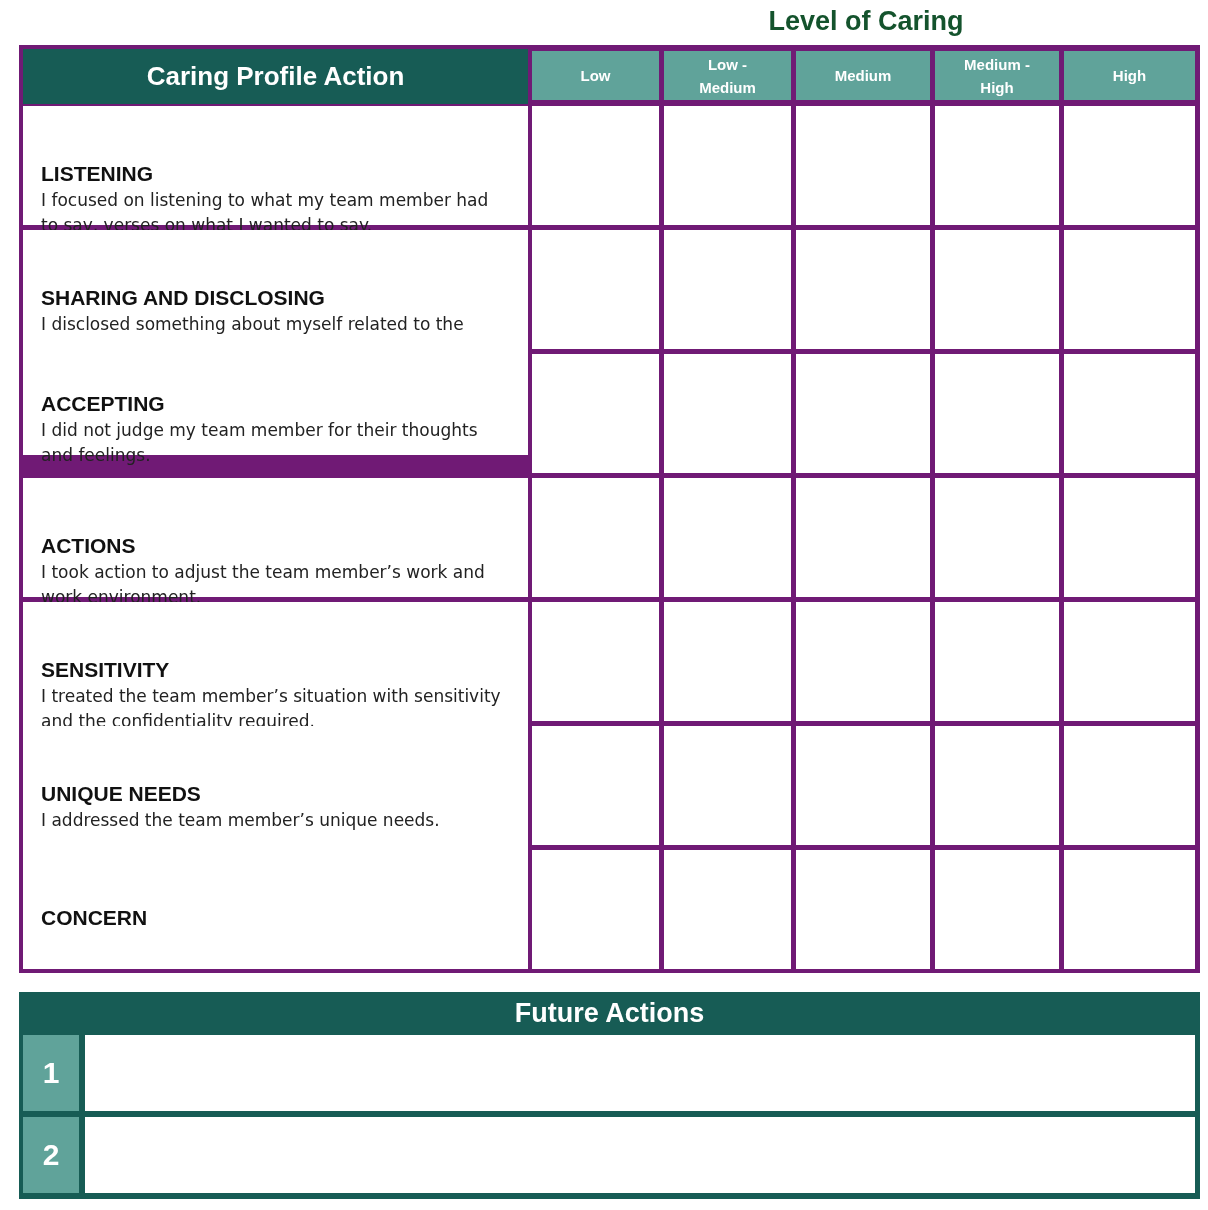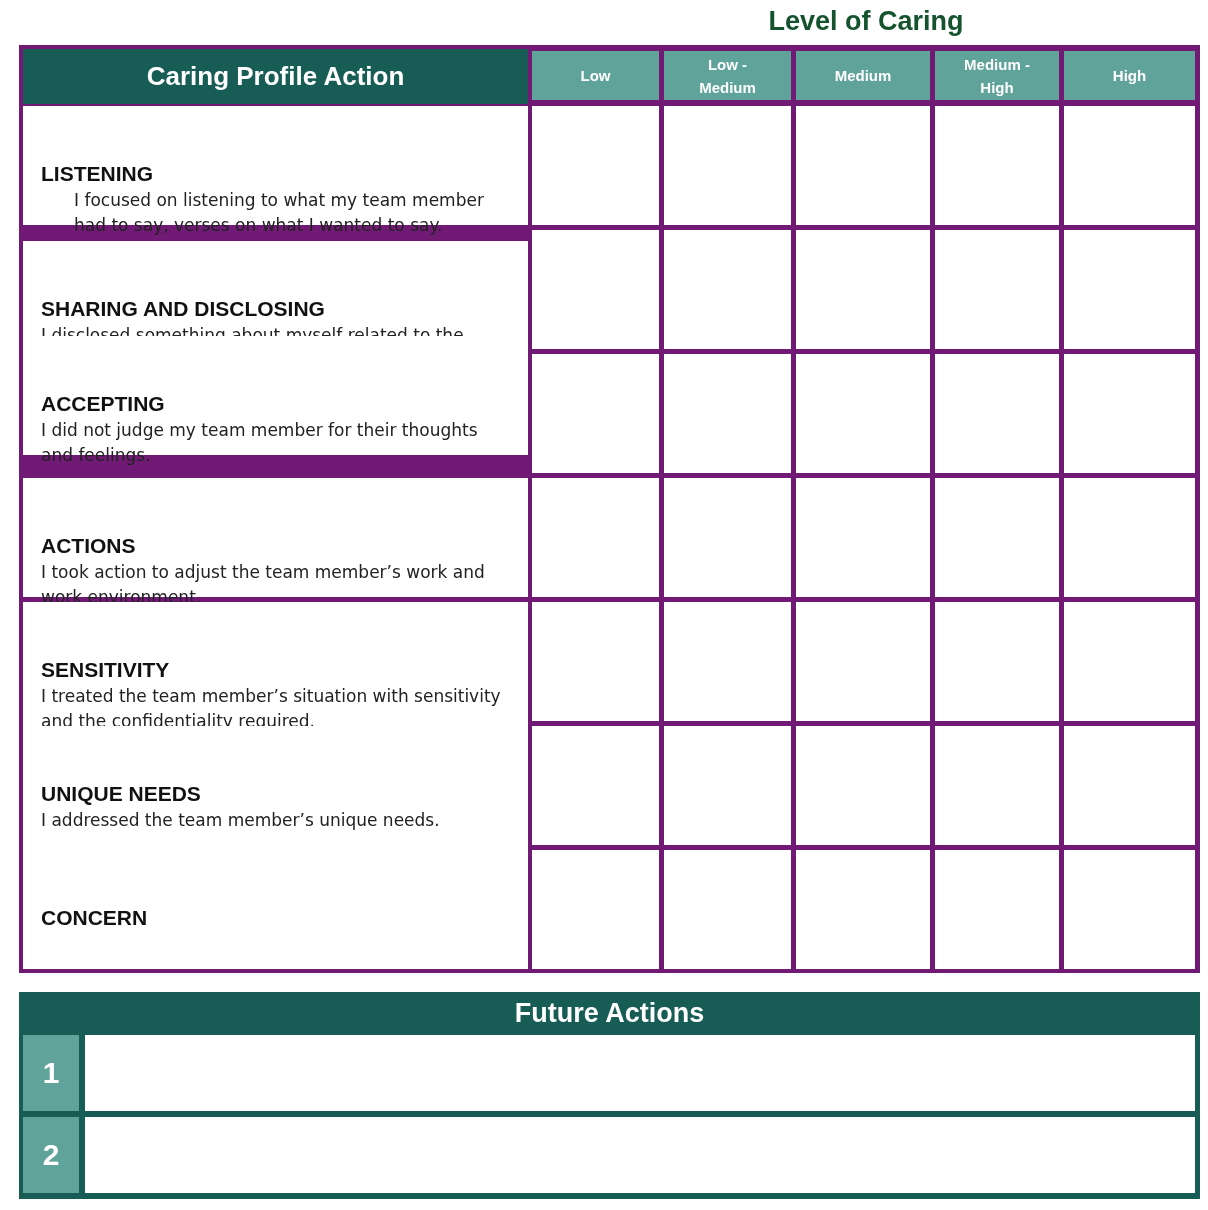--- a/index.html
+++ b/index.html
@@ -27,28 +27,28 @@
   <div class="cell hdr-action">Caring Profile Action</div>
 <div class="cell hdr-level" style="left: 513px; width: 127px; white-space: pre-line;">Low</div>
     <div class="cell hdr-level" style="left: 645px; width: 127px; white-space: pre-line;">Low -
 Medium</div>
     <div class="cell hdr-level" style="left: 777px; width: 134px; white-space: pre-line;">Medium</div>
     <div class="cell hdr-level" style="left: 916px; width: 124px; white-space: pre-line;">Medium -
 High</div>
     <div class="cell hdr-level" style="left: 1045px; width: 131px; white-space: pre-line;">High</div>
     <div class="cell action-cell" style="left: 4px; top: 61px; width: 505px; height: 119px;">
       <div class="action-name">LISTENING</div>
-      <div class="action-desc" style="max-width: 465px; margin-left: 33px;">I focused on listening to what my team member had to say, verses on what I wanted to say.</div>
+      <div class="action-desc" style="max-width: 465px;">I focused on listening to what my team member had to say, verses on what I wanted to say.</div>
     </div>
     <div class="cell rating-cell" style="left: 513px; top: 61px; width: 127px; height: 119px;"></div>
     <div class="cell rating-cell" style="left: 645px; top: 61px; width: 127px; height: 119px;"></div>
     <div class="cell rating-cell" style="left: 777px; top: 61px; width: 134px; height: 119px;"></div>
     <div class="cell rating-cell" style="left: 916px; top: 61px; width: 124px; height: 119px;"></div>
     <div class="cell rating-cell" style="left: 1045px; top: 61px; width: 131px; height: 119px;"></div>
-    <div class="cell action-cell" style="left: 4px; top: 196px; width: 505px; height: 119px;">
+    <div class="cell action-cell" style="left: 4px; top: 185px; width: 505px; height: 119px;">
       <div class="action-name">SHARING AND DISCLOSING</div>
       <div class="action-desc" style="max-width: 465px;">I disclosed something about myself related to the situation.</div>
     </div>
     <div class="cell rating-cell" style="left: 513px; top: 185px; width: 127px; height: 119px;"></div>
     <div class="cell rating-cell" style="left: 645px; top: 185px; width: 127px; height: 119px;"></div>
     <div class="cell rating-cell" style="left: 777px; top: 185px; width: 134px; height: 119px;"></div>
     <div class="cell rating-cell" style="left: 916px; top: 185px; width: 124px; height: 119px;"></div>
     <div class="cell rating-cell" style="left: 1045px; top: 185px; width: 131px; height: 119px;"></div>
     <div class="cell action-cell" style="left: 4px; top: 291px; width: 505px; height: 119px;">
       <div class="action-name">ACCEPTING</div>

